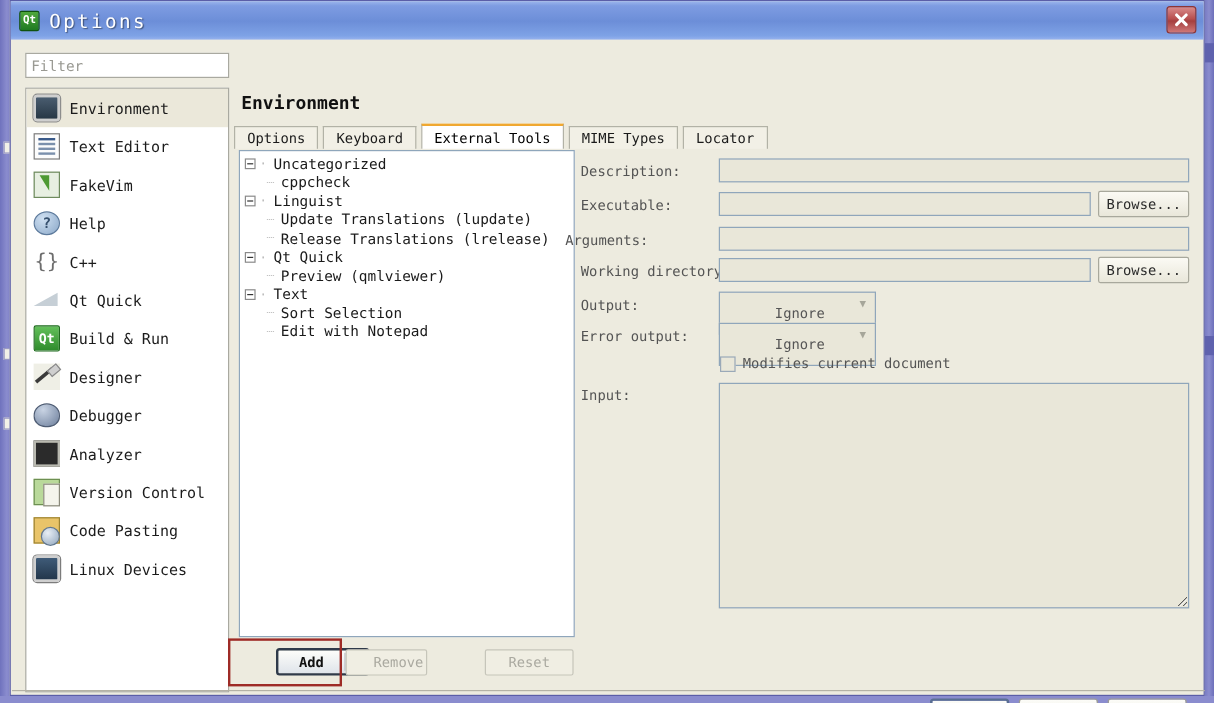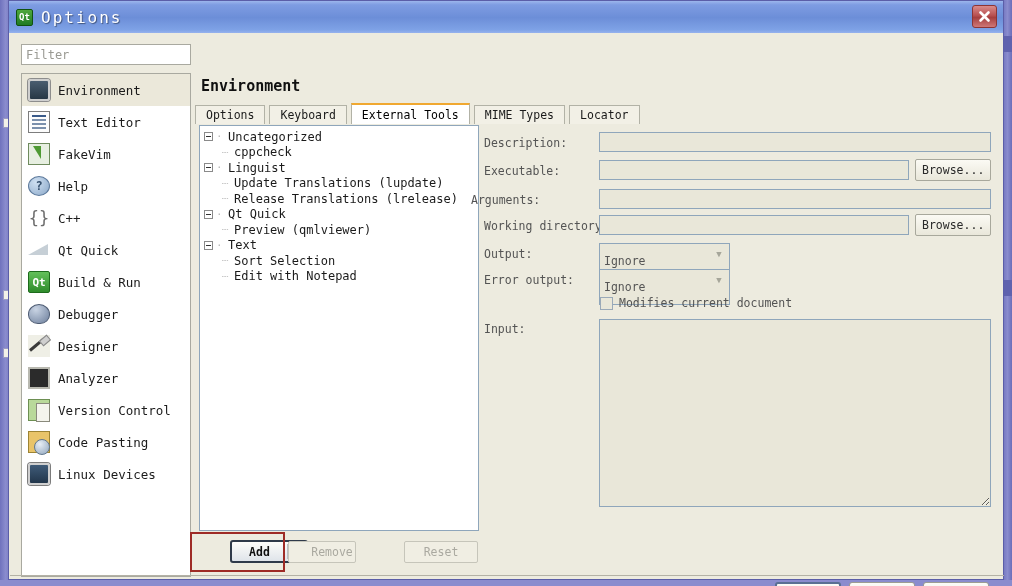--- a/index.html
+++ b/index.html
@@ -227,20 +227,21 @@
     border: 1px solid #a8a89c; border-radius: 2px;
     font-size: 11.5px; color: #2a2a2a; cursor: pointer;
     font-family: "DejaVu Sans Mono","Liberation Mono",monospace;
   }
   .combo {
     position: absolute; height: 36px; width: 131px;
     background: #e9e7d9; border: 1px solid #8fa6bb;
     font-size: 11.5px; color: #555; cursor: pointer;
     display: flex; align-items: center; padding-left: 4px;
     font-family: "DejaVu Sans Mono","Liberation Mono",monospace;
+    justify-content: center;
   }
   .combo .arrow {
     position: absolute; right: 2px; top: 2px; width: 16px; height: 15px;
     display: flex; align-items: center; justify-content: center;
     color: #a6a69a; font-size: 9px;
   }
   #chk-modifies {
     position: absolute; left: 591px; top: 263px;
     display: flex; align-items: center; cursor: pointer;
   }
@@ -359,26 +360,26 @@
       </div>
       <div class="side-item">
         <span class="side-icon ic-qtquick"></span>
         <span class="side-label">Qt Quick</span>
       </div>
       <div class="side-item">
         <span class="side-icon ic-buildrun">Qt</span>
         <span class="side-label">Build &amp; Run</span>
       </div>
       <div class="side-item">
+        <span class="side-icon ic-designer"></span>
+        <span class="side-label">Designer</span>
+      </div>
+      <div class="side-item">
         <span class="side-icon ic-debugger"></span>
         <span class="side-label">Debugger</span>
-      </div>
-      <div class="side-item">
-        <span class="side-icon ic-designer"></span>
-        <span class="side-label">Designer</span>
       </div>
       <div class="side-item">
         <span class="side-icon ic-analyzer"></span>
         <span class="side-label">Analyzer</span>
       </div>
       <div class="side-item">
         <span class="side-icon ic-vcs"></span>
         <span class="side-label">Version Control</span>
       </div>
       <div class="side-item">

